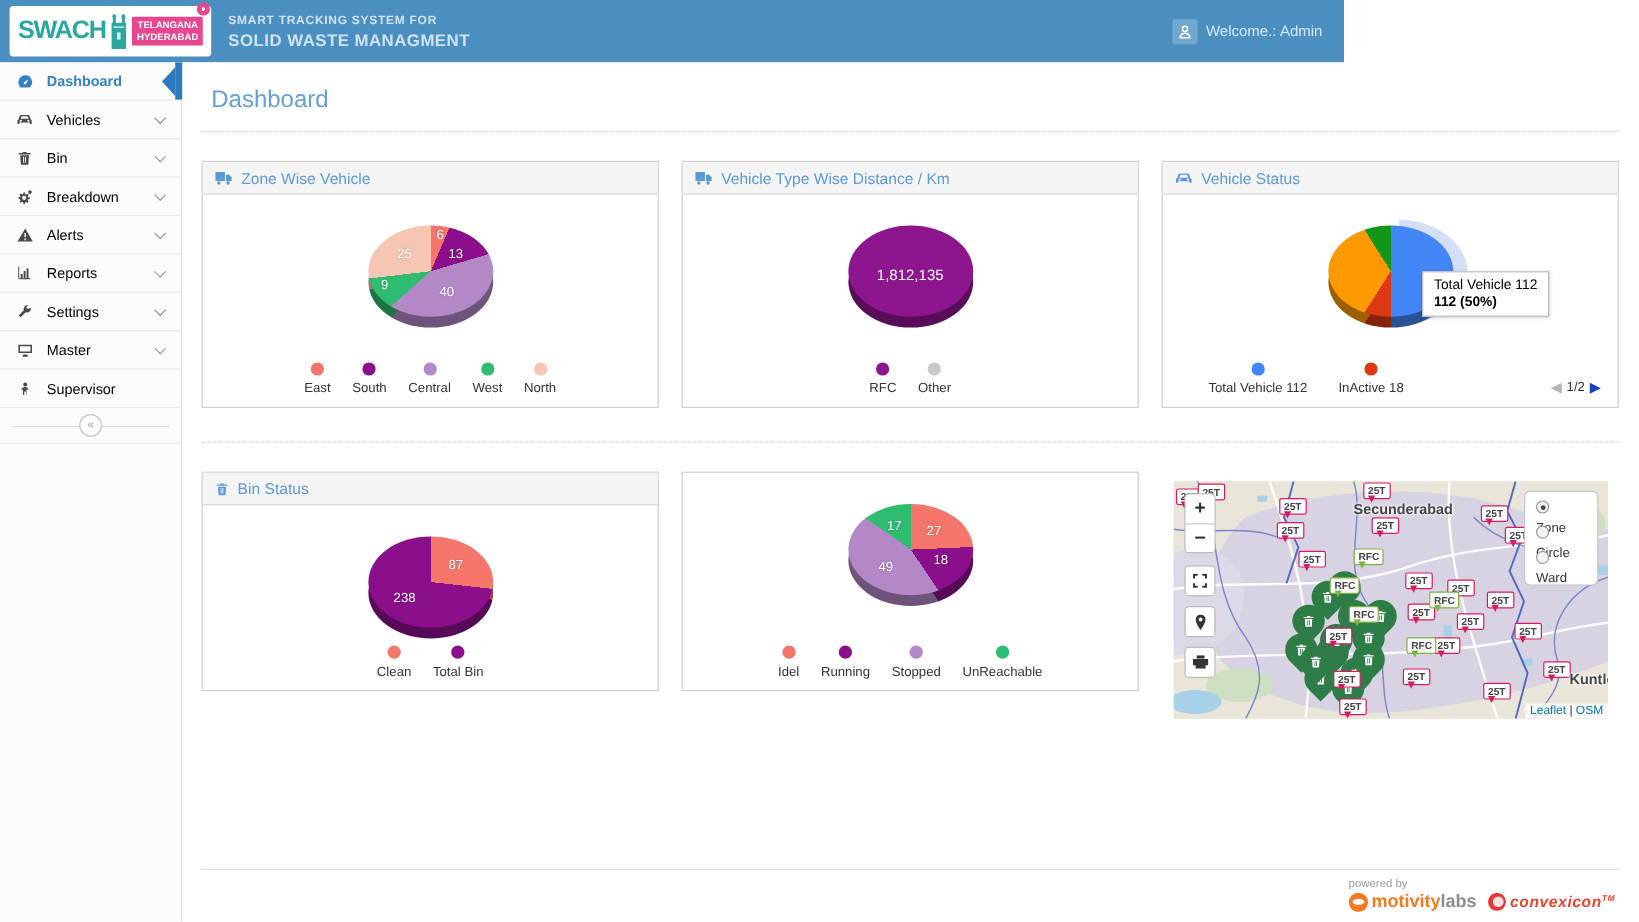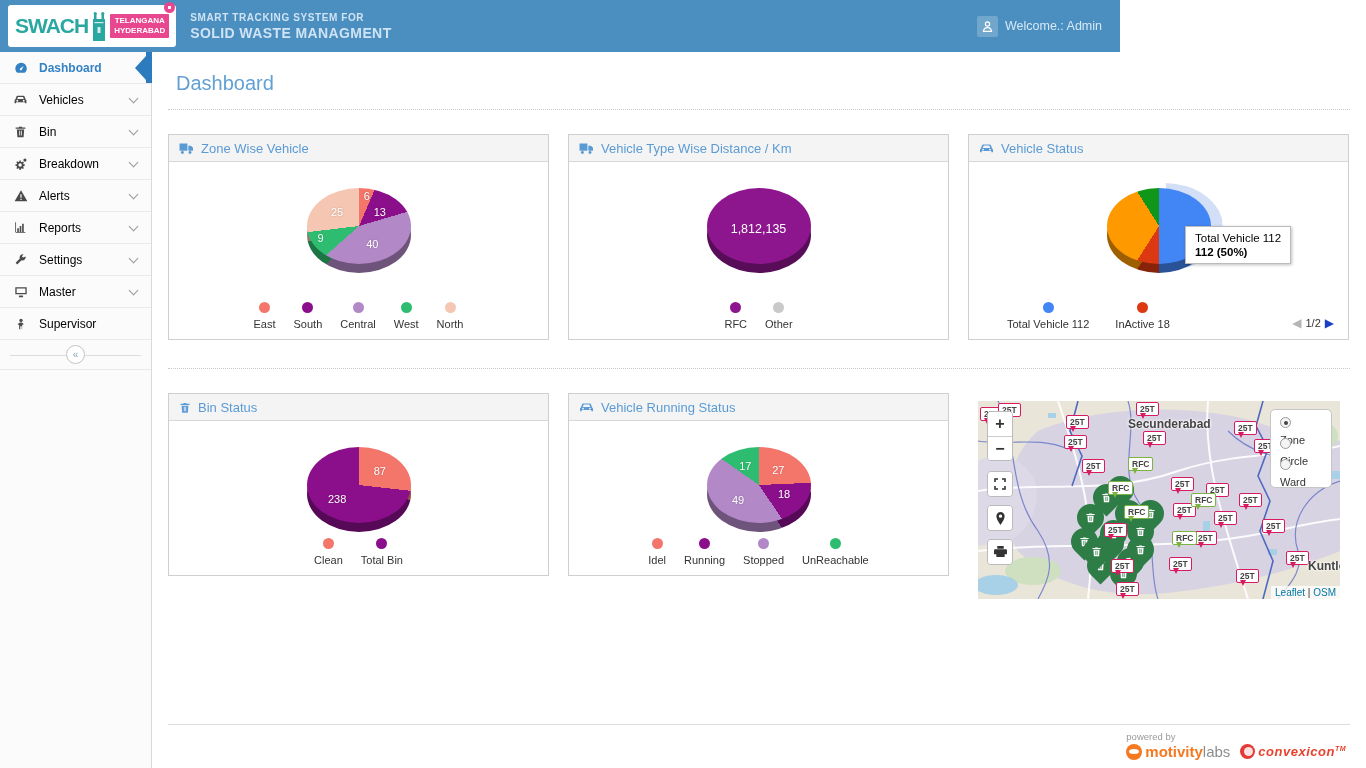--- a/index.html
+++ b/index.html
@@ -125,21 +125,21 @@
   
   .footer { position:absolute; left:16px; right:16px; bottom:8px; border-top:1px solid #ddd;
     padding:6px 4px 0 0; display:flex; justify-content:flex-end; }
   .brands { text-align:left; }
   .powered { font-size:9.5px; color:#9a9a9a; margin-bottom:1px; }
   .brandrow { display:flex; align-items:center; gap:10px; }
   .moticon { width:16px; height:16px; border-radius:50%; background:#f47920; position:relative; }
   .moticon::after { content:''; position:absolute; left:3px; top:5px; width:10px; height:5px;
     border-radius:50%; background:#fff; }
   .mot-t { font-size:15px; font-weight:700; color:#f47920; margin-left:3px; }
-  .labs-t { font-size:15px; font-weight:400; color:#8c8c8c; }
+  .labs-t { font-size:15px; font-weight:700; color:#8c8c8c; }
   .convicon { width:15px; height:15px; border-radius:50%; background:#e53935; position:relative; }
   .convicon::after { content:''; position:absolute; left:4px; top:3px; width:9px; height:9px;
     border-radius:50%; background:#fff; opacity:.85; }
   .conv-t { font-size:13px; font-weight:700; color:#e8432e; font-style:italic; letter-spacing:.5px; }
   .conv-t sup { font-size:7px; }
 </style>
 </head>
 <body>
 
 <div class="topbar">
@@ -403,26 +403,20 @@
             </span>
             <span class="legend-item">
               <i style="background: rgb(139, 14, 139);"></i>
               <b>Total Bin</b>
             </span>
           </div>
       </div>
     </div>
 
     <div class="panel">
-      <div class="panel-h">
-        <svg width="15" height="13" viewBox="0 0 16 14">
-            <path d="M2 7l1.2-3.4c.2-.5.7-.9 1.3-.9h7c.6 0 1.1.4 1.3.9L14 7c.6.1 1 .6 1 1.2V11h-1.8V9.8H2.8V11H1V8.2C1 7.6 1.4 7.1 2 7zm2-.5h8L11 3.9H5zM4.3 9.2a1 1 0 1 0 0-2 1 1 0 0 0 0 2zm7.4 0a1 1 0 1 0 0-2 1 1 0 0 0 0 2z"></path>
-          </svg>
-        <span>Vehicle Running Status</span>
-      </div>
       <div class="panel-b">
         <div class="pie3d">
           <div class="pie-layer pie-depth" style="background: conic-gradient(rgb(244, 118, 107) 0deg, rgb(244, 118, 107) 87.5676deg, rgb(139, 14, 139) 87.5676deg, rgb(139, 14, 139) 145.946deg, rgb(178, 136, 199) 145.946deg, rgb(178, 136, 199) 304.865deg, rgb(46, 189, 112) 304.865deg, rgb(46, 189, 112) 360deg);"></div>
           <div class="pie-layer pie-top" style="background: conic-gradient(rgb(244, 118, 107) 0deg, rgb(244, 118, 107) 87.5676deg, rgb(139, 14, 139) 87.5676deg, rgb(139, 14, 139) 145.946deg, rgb(178, 136, 199) 145.946deg, rgb(178, 136, 199) 304.865deg, rgb(46, 189, 112) 304.865deg, rgb(46, 189, 112) 360deg);">
               <span class="slice-label" style="left: 69.0283%; top: 30.1462%;">27</span>
               <span class="slice-label" style="left: 74.5555%; top: 62.3806%;">18</span>
               <span class="slice-label" style="left: 30.4175%; top: 69.3074%;">49</span>
               <span class="slice-label" style="left: 37.2732%; top: 25.6222%;">17</span>
             </div>
         </div>

